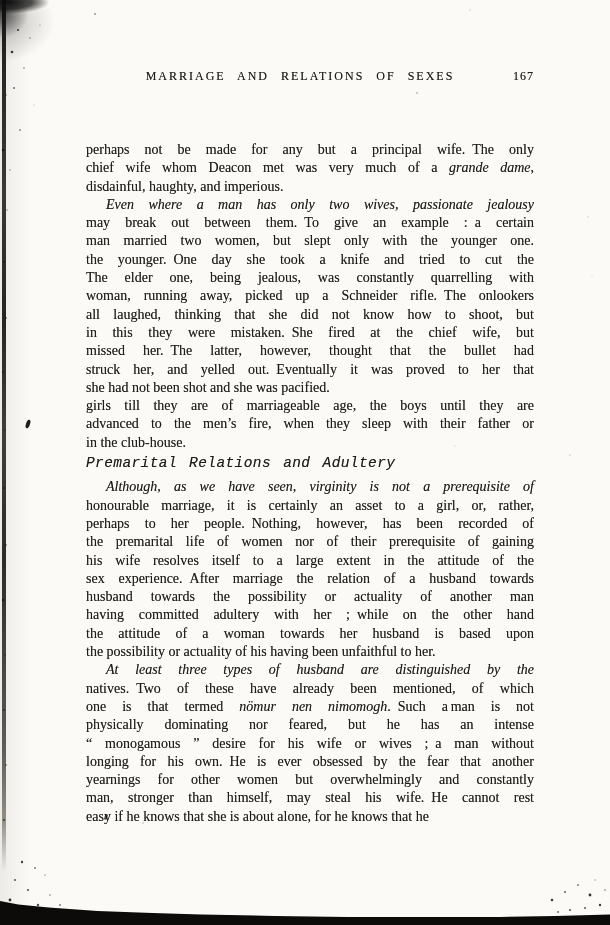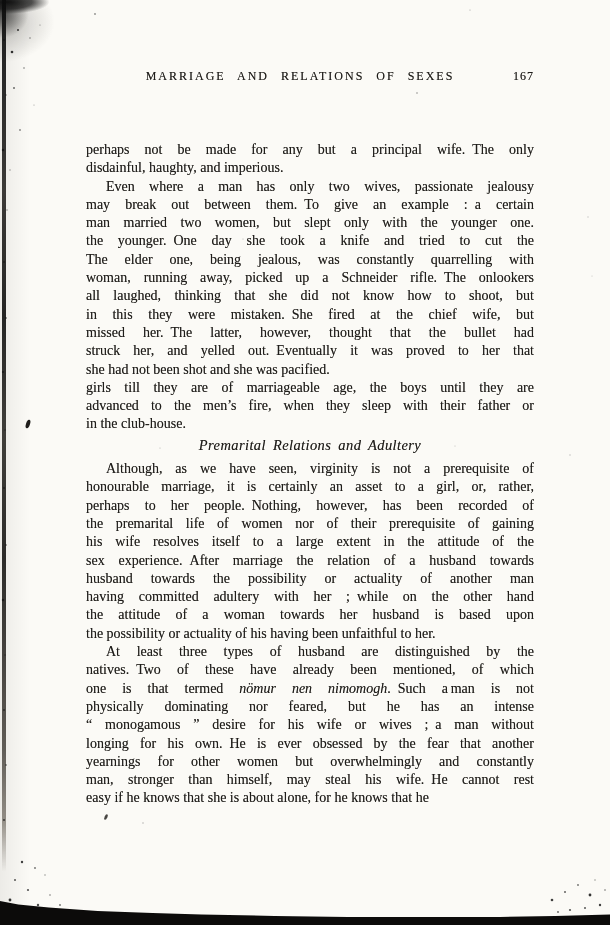--- a/index.html
+++ b/index.html
@@ -35,27 +35,26 @@
   }
   .text-block {
     position: absolute; left: 86px; top: 97px; width: 448px;
     font-size: 14px; line-height: 18.3px;
     text-shadow: 0 0 0.5px rgba(31,29,26,0.55);
     margin-top: 44px;
   }
   .para { margin: 0; }
   .line { text-align: justify; text-align-last: justify; }
   .line.last { text-align: justify; text-align-last: left; font-family: Liberation Serif, serif; }
-  .line.indent { padding-left: 20px; }
+  .line.indent { padding-left: 20px; font-style: italic; }
   .section-heading {
     font-style: italic;
-    text-align: center;
     margin: 2px 0 6px 0;
     font-size: 14.5px;
-    letter-spacing: 0.4px; word-spacing: 3px;
+    letter-spacing: 0.4px; word-spacing: 3px; font-family: Liberation Mono, monospace;
   }
   
   .corner-smudge {
     position: absolute; left: 0; top: 0; width: 95px; height: 65px;
     background:
       radial-gradient(ellipse 58px 16px at 6px 2px, rgba(8,8,8,0.95), rgba(10,10,10,0.7) 45%, rgba(10,10,10,0) 75%),
       radial-gradient(ellipse 38px 34px at 2px 14px, rgba(14,14,14,0.65), rgba(14,14,14,0) 70%),
       radial-gradient(ellipse 70px 52px at 0px 22px, rgba(25,23,20,0.28), rgba(25,23,20,0) 78%);
     filter: blur(0.4px);
     pointer-events: none;
@@ -91,20 +90,21 @@
   <div class="gutter-shade"></div>
 
   <div class="running-header">
     <span class="running-title">MARRIAGE AND RELATIONS OF SEXES</span>
     <span class="page-number">167</span>
   </div>
 
   <div class="text-block">
       <div class="para">
         <div class="line">perhaps not be made for any but a principal wife. The only</div>
+        <div class="line">chief wife whom Deacon met was very much of a <i>grande dame</i>,</div>
         <div class="line last">disdainful, haughty, and imperious.</div>
       </div>
       <div class="para">
         <div class="line indent">Even where a man has only two wives, passionate jealousy</div>
         <div class="line">may break out between them. To give an example : a certain</div>
         <div class="line">man married two women, but slept only with the younger one.</div>
         <div class="line">the younger. One day she took a knife and tried to cut the</div>
         <div class="line">The elder one, being jealous, was constantly quarrelling with</div>
         <div class="line">woman, running away, picked up a Schneider rifle. The onlookers</div>
         <div class="line">all laughed, thinking that she did not know how to shoot, but</div>

